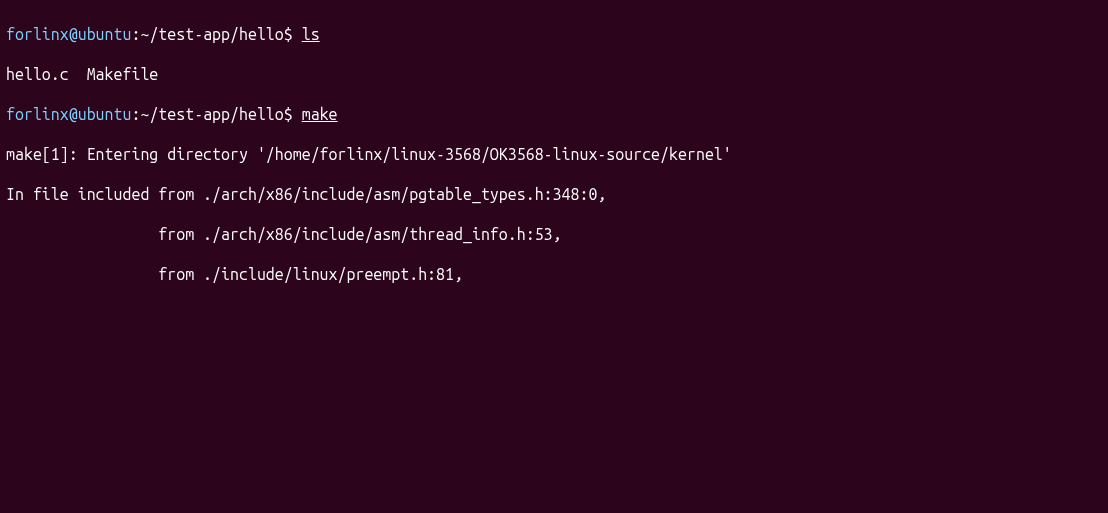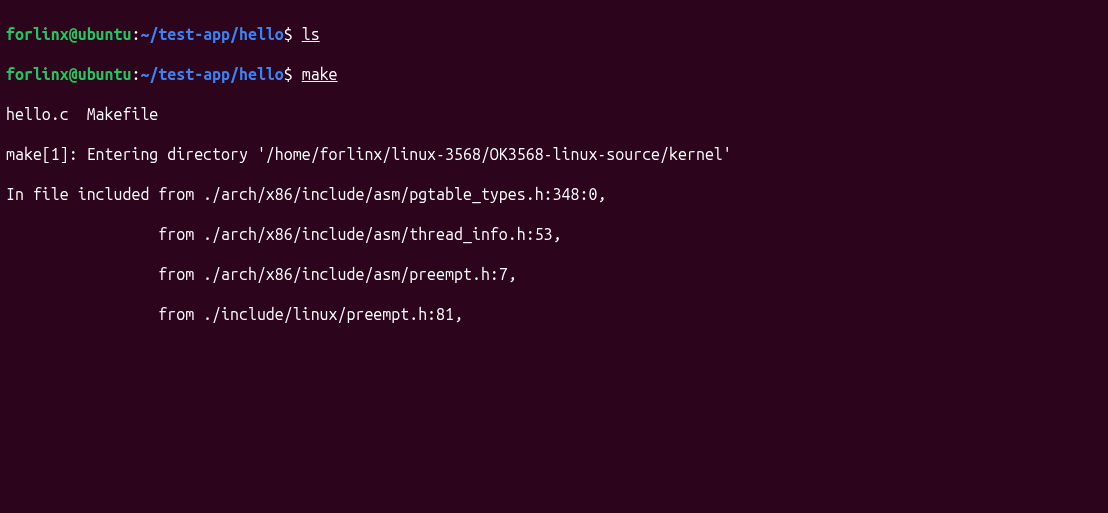--- a/index.html
+++ b/index.html
@@ -16,38 +16,37 @@
     line-height: 20px;
     color: #ffffff;
   }
   .terminal {
     padding: 4px 6px;
     white-space: pre;
   }
   .line {
     display: block;
   }
-  .prompt-user { color: #22c55e; font-weight: bold; }
+  .prompt-user { color: #7dd3fc; font-weight: normal; }
   .prompt-colon { color: #ffffff; }
-  .prompt-path { color: #3b82f6; font-weight: bold; }
+  .prompt-path { color: #ffffff; font-weight: normal; }
   .prompt-dollar { color: #ffffff; }
   .cmd { color: #ffffff; text-decoration: underline; }
   .plain { color: #ffffff; }
 </style>
 </head>
 <body>
 
 <div class="terminal">
 <span class="line"><span class="prompt-user">forlinx@ubuntu</span><span class="prompt-colon">:</span><span class="prompt-path">~/test-app/hello</span><span class="prompt-dollar">$ </span><span class="cmd">ls</span></span>
+<span class="line plain">hello.c  Makefile</span>
 <span class="line"><span class="prompt-user">forlinx@ubuntu</span><span class="prompt-colon">:</span><span class="prompt-path">~/test-app/hello</span><span class="prompt-dollar">$ </span><span class="cmd">make</span></span>
-<span class="line plain">hello.c  Makefile</span>
 <span class="line plain">make[1]: Entering directory '/home/forlinx/linux-3568/OK3568-linux-source/kernel'</span>
 <span class="line plain">In file included from ./arch/x86/include/asm/pgtable_types.h:348:0,</span>
 <span class="line plain">                 from ./arch/x86/include/asm/thread_info.h:53,</span>
-<span class="line plain">                 from ./arch/x86/include/asm/preempt.h:7,</span>
 <span class="line plain">                 from ./include/linux/preempt.h:81,</span>
 
 
 
 
 
 
 
 
 

